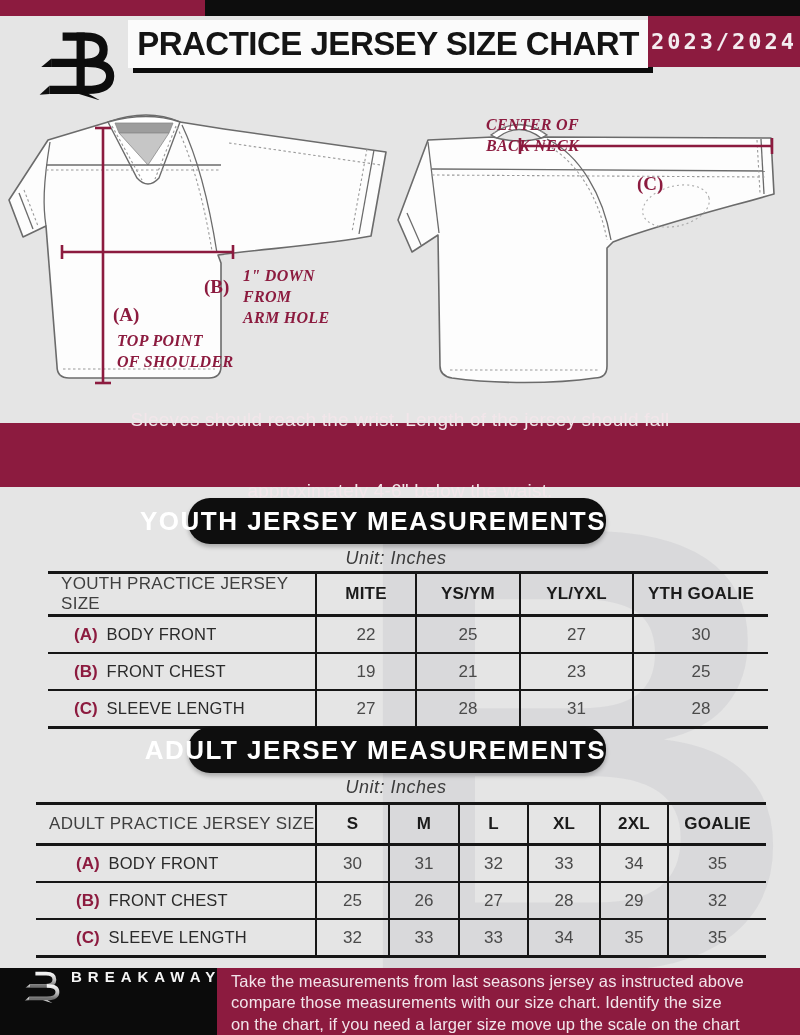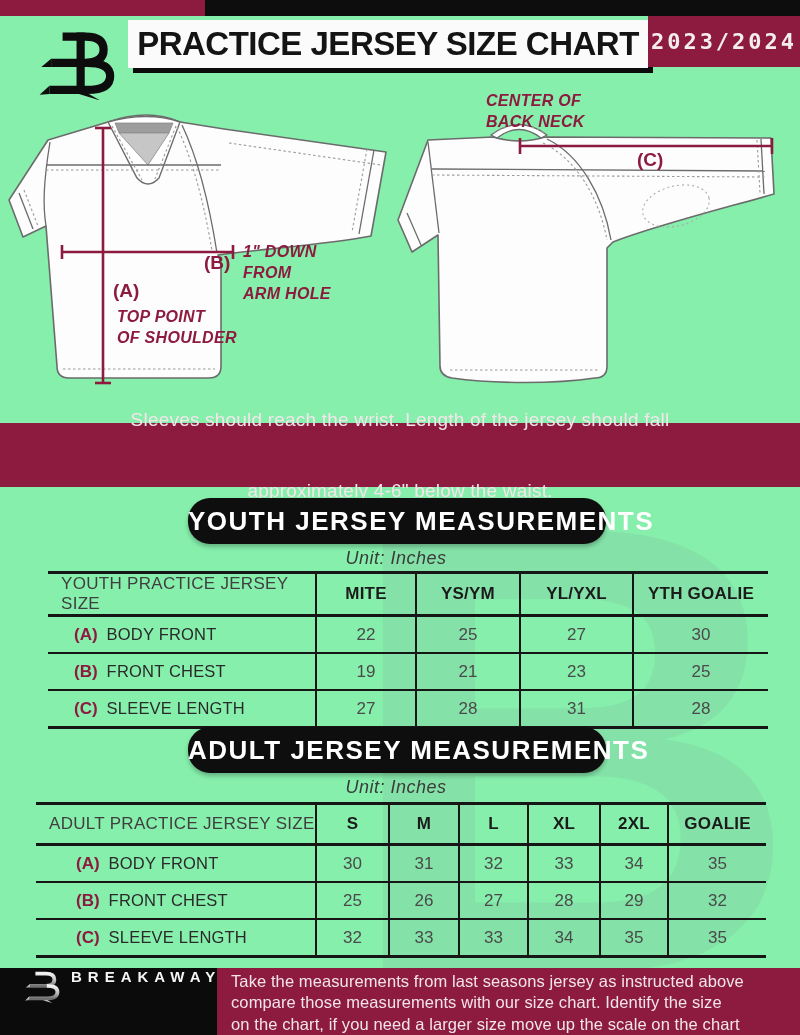--- a/index.html
+++ b/index.html
@@ -1,54 +1,54 @@
 <!DOCTYPE html>
 <html><head>
 <meta charset="utf-8">
 <style>
   html,body{margin:0;padding:0;background:#cfcfd2;}
   .page{
     position:relative;width:800px;height:1035px;margin:0 auto;
-    background:#86efac;overflow:hidden;
+    background:#e5e5e5;overflow:hidden;
     font-family:"Liberation Sans",sans-serif;
   }
   
   .strip-maroon{position:absolute;left:0;top:0;width:205px;height:16px;background:#8C1B3F;}
   .strip-black{position:absolute;left:205px;top:0;width:595px;height:16px;background:#0D0D0D;}
   .title-bar{
     position:absolute;left:128px;top:20px;width:520px;height:48px;background:#FBFBFB;
     box-shadow:5px 5px 0 0 #0C0C0C;display:flex;align-items:center;justify-content:center;
   }
   .title-bar span{font-size:33px;font-weight:800;letter-spacing:-.5px;color:#141414;white-space:nowrap;}
   .year-box{
     position:absolute;left:648px;top:16px;width:152px;height:51px;background:#8C1B3F;
     display:flex;align-items:center;justify-content:center;
   }
   .year-box span{font-family:"DejaVu Sans Mono",monospace;font-weight:bold;font-size:22px;letter-spacing:3px;color:#F4EDF0;}
   .logo-main{position:absolute;left:38px;top:24px;}
   
   .jersey{position:absolute;}
-  .diag-label{position:absolute;color:#8C1B3F;font-family:Liberation Sans, sans-serif;}
+  .diag-label{position:absolute;color:#8C1B3F;font-family:Liberation Serif, serif;margin-top:24px;}
   .diag-key{font-weight:800;font-size:19px;font-style:normal;}
   .diag-note{font-style:italic;font-size:16px;font-weight:600;line-height:21px;letter-spacing:.3px;}
   
   .banner{
     position:absolute;left:0;top:423px;width:800px;height:64px;background:#8C1B3F;
     display:flex;flex-direction:column;align-items:center;justify-content:center;gap:44px;
   }
   .banner div{color:#F2E6EA;font-size:19px;line-height:27px;letter-spacing:.2px;}
   
   .watermark{
     position:absolute;left:340px;top:430px;font-size:640px;font-weight:bold;line-height:1;
     color:rgba(120,120,135,0.10);z-index:0;user-select:none;
   }
   
   .section-heading{
     position:absolute;left:188px;width:418px;height:46px;background:#0E0E0E;border-radius:22px;
-    display:flex;align-items:center;justify-content:flex-start;z-index:2;
+    display:flex;align-items:center;justify-content:flex-end;z-index:2;
     box-shadow:0 3px 4px rgba(0,0,0,0.25);
   }
   .section-heading span{color:#FFFFFF;font-size:26px;font-weight:800;letter-spacing:1.5px;font-stretch:condensed;white-space:nowrap;}
   .unit-line{position:absolute;left:0;width:792px;text-align:center;font-style:italic;font-size:18px;color:#3B3B3B;letter-spacing:.5px;z-index:2;}
   
   .mtable{position:absolute;border-collapse:collapse;table-layout:fixed;z-index:2;border-bottom:3px solid #161616;}
   .mtable th,.mtable td{padding:0;margin:0;}
   .mtable thead th{
     border-top:3px solid #161616;border-bottom:3px solid #161616;height:38px;
     font-size:17px;font-weight:700;color:#1B1B1B;text-align:center;letter-spacing:.2px;

